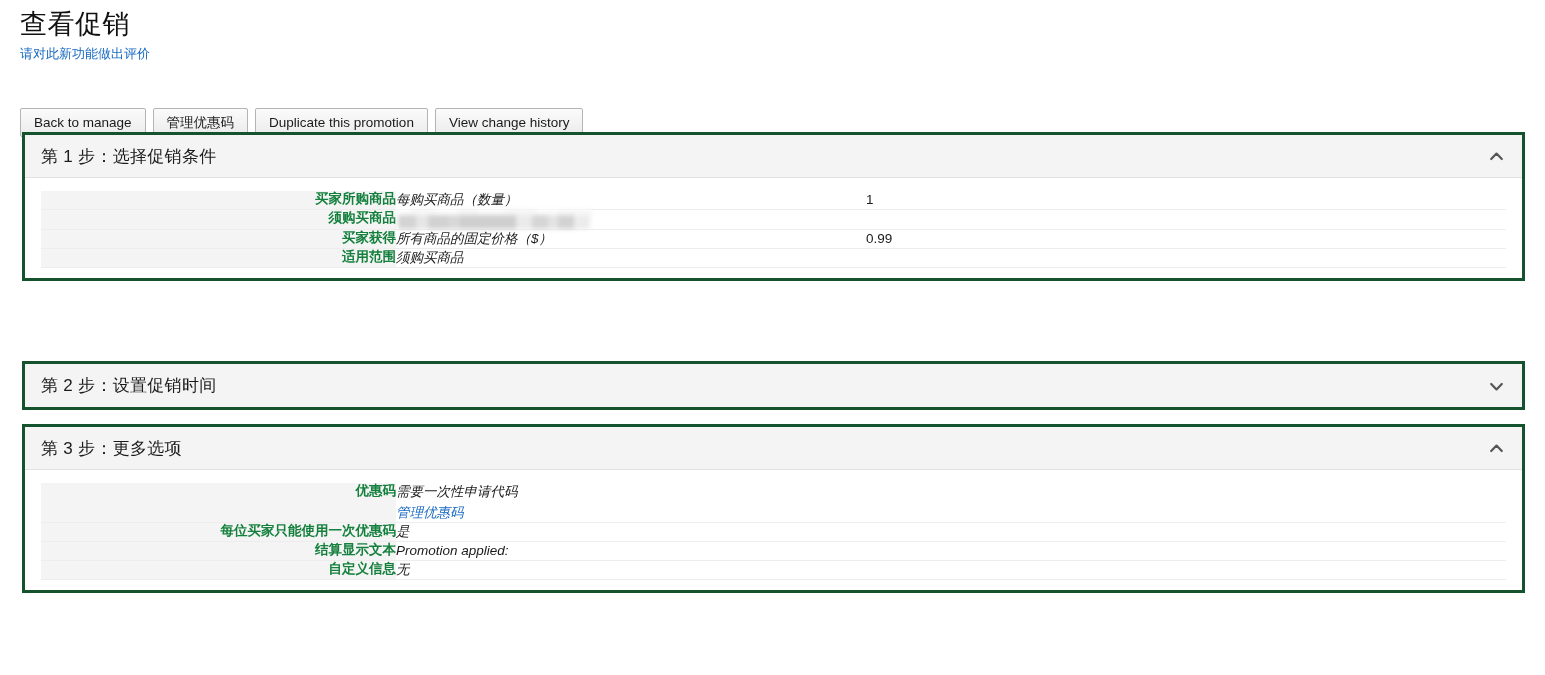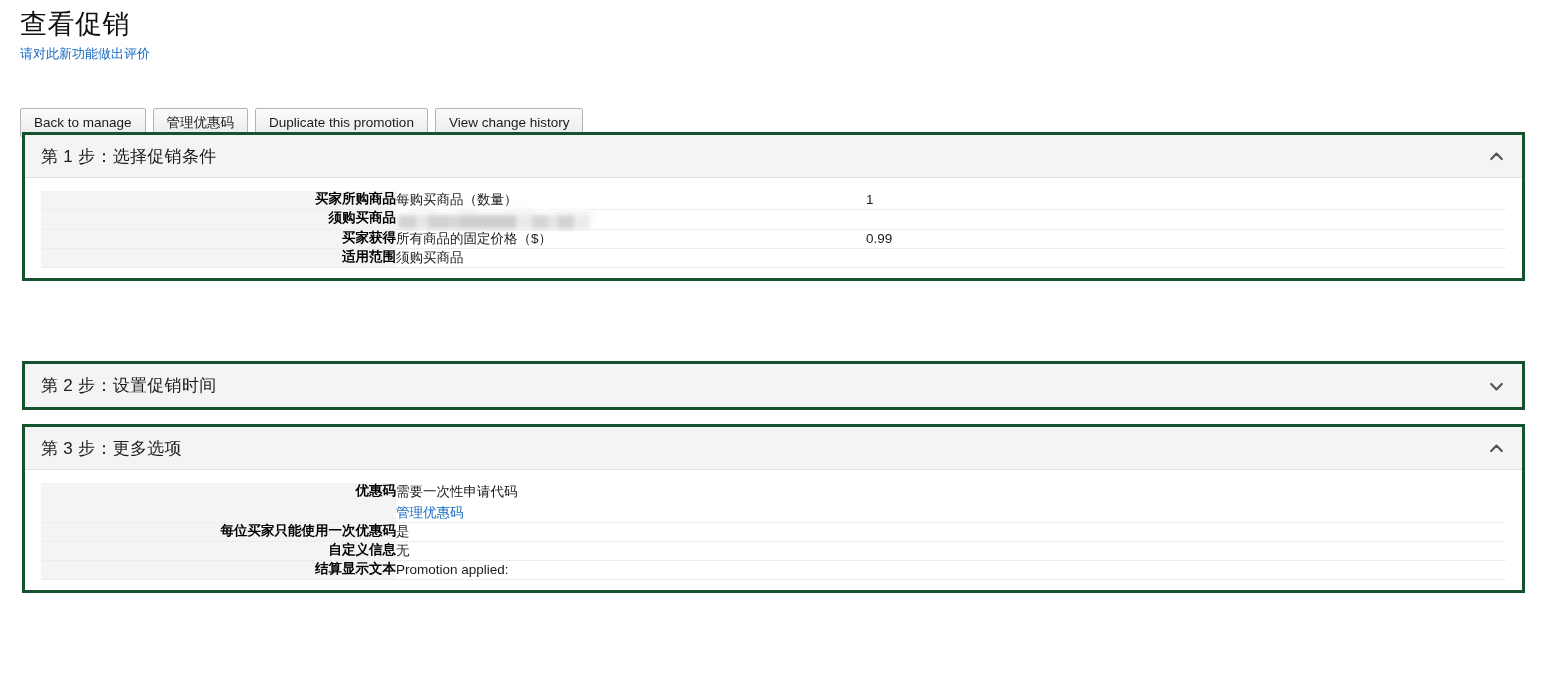--- a/index.html
+++ b/index.html
@@ -82,27 +82,27 @@
     padding: 0;
     border-bottom: 1px solid #ededed;
   }
   table.detail tr:last-child td { border-bottom: 1px solid #ededed; }
 
   td.lab {
     width: 355px;
     background: #f4f4f4;
     text-align: right;
     padding: 10px 14px 10px 8px;
-    font-size: 13.5px; font-weight: bold; color: #000000;
+    font-size: 13.5px; font-weight: bold; color: #15803d;
     line-height: 16px;
     border-bottom: 1px solid #e7e7e7;
   }
   td.val {
     padding: 10px 8px 10px 14px;
-    font-size: 13.5px; color: #1a1a1a; line-height: 18px;
+    font-size: 13.5px; color: #1a1a1a; line-height: 18px; font-style: italic;
   }
   td.num {
     width: 640px;
     padding: 10px 8px 10px 0;
     font-size: 13.5px; color: #1a1a1a; line-height: 18px;
   }
   .val-link {
     display: inline-block; margin-top: 3px;
     color: #1669c1; font-size: 13.5px; text-decoration: none; cursor: pointer;
   }
@@ -220,27 +220,27 @@
             <a class="val-link">管理优惠码</a>
           </td>
           <td class="num"></td>
         </tr>
         <tr>
           <td class="lab">每位买家只能使用一次优惠码</td>
           <td class="val">是</td>
           <td class="num"></td>
         </tr>
         <tr>
+          <td class="lab">结算显示文本</td>
+          <td class="val">Promotion applied:</td>
+          <td class="num"></td>
+        </tr>
+        <tr>
           <td class="lab">自定义信息</td>
           <td class="val">无</td>
           <td class="num"></td>
         </tr>
-        <tr>
-          <td class="lab">结算显示文本</td>
-          <td class="val">Promotion applied:</td>
-          <td class="num"></td>
-        </tr>
       </tbody>
         </table>
     </div>
   </div>
 
 </div>
 
 </body></html>

